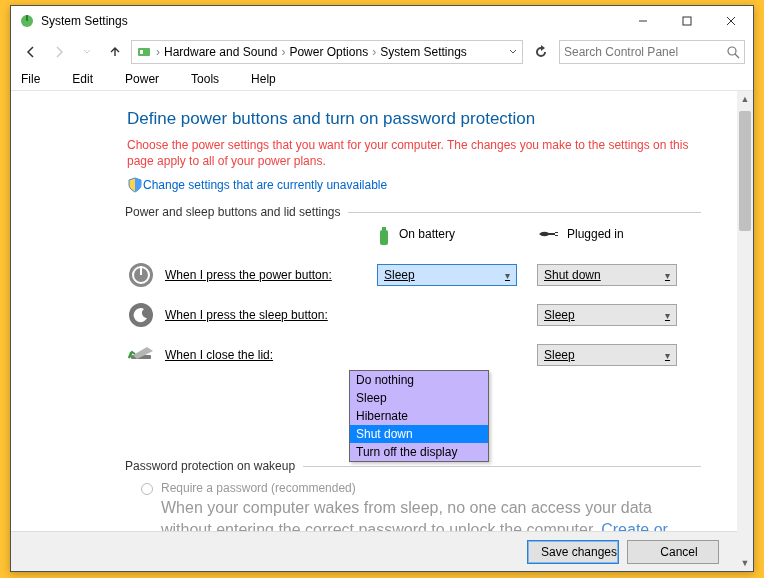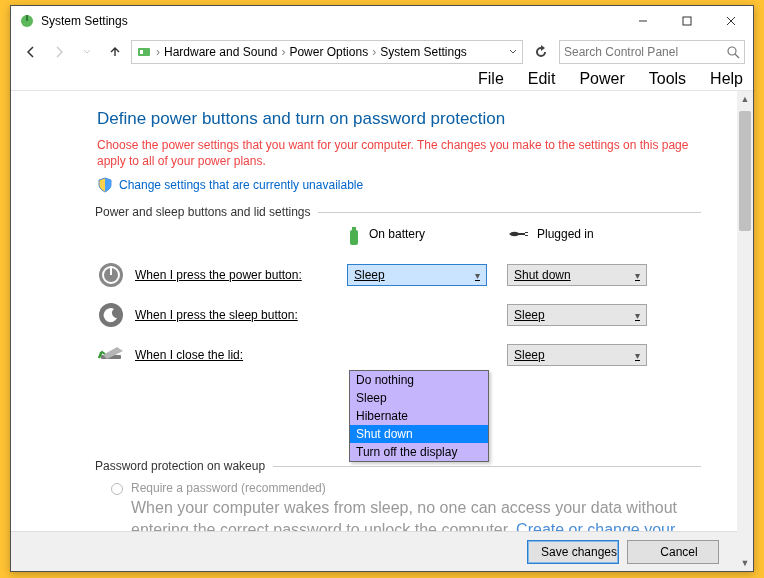--- a/index.html
+++ b/index.html
@@ -54,50 +54,49 @@
 .searchbox {
   width: 186px; height:24px;
   border:1px solid #ccc;
   display:flex; align-items:center;
   padding: 0 4px;
   color:#777;
 }
 .searchbox .mag { margin-left:auto; color:#777; }
 .menubar {
   height: 22px;
-  display:flex; align-items:center; gap: 20px;
+  display:flex; align-items:center; gap: 28px;
   padding: 0 8px;
-  font-size: 16px;
-  justify-content: flex-end;
+  font-size: 12px;
 }
 .menubar span { padding: 2px 2px; }
 .content-wrap {
   flex:1; position:relative; overflow:hidden;
   border-top: 1px solid #e5e5e5;
 }
 .vscroll {
   position:absolute; right:0; top:0; bottom:0; width:16px;
   background:#f0f0f0;
 }
 .vscroll .sbtn { height:16px; display:flex; align-items:center; justify-content:center; color:#666; font-size:9px;}
 .vscroll .thumb { position:absolute; left:2px; right:2px; top:20px; height:120px; background:#c0c0c0; border-radius:2px;}
 .content {
   position:absolute; left:0; right:16px; top:0; bottom:40px;
   overflow:hidden;
-  padding: 18px 36px 10px 86px;
+  padding: 18px 36px 10px 116px;
 }
 h1.page-title {
   color:#0a5fa5;
   font-weight:400;
   font-size: 17px;
   margin-bottom: 8px;
 }
 .desc { font-size:12px; color:#ef4444; line-height:1.35; margin-bottom:8px;}
 .change-link {
-  display:flex; align-items:center; gap:6px;
+  display:flex; align-items:center; 
   margin: 8px 0 12px 0;
 }
 .change-link a { color:#0066cc; font-size:12px; text-decoration:none;}
 .section-head {
   display:flex; align-items:center; margin: 6px 0 8px -2px; font-size:12px; color:#333;
 }
 .section-head .rule { flex:1; height:1px; background:#ccc; margin-left:8px;}
 .colheads { display:flex; padding-left:250px; margin-bottom:8px;}
 .colheads .col { width:160px; display:flex; align-items:flex-start; gap:8px; font-size:12px;}
 .row { display:flex; align-items:center; height:40px;text-decoration:underline;}

